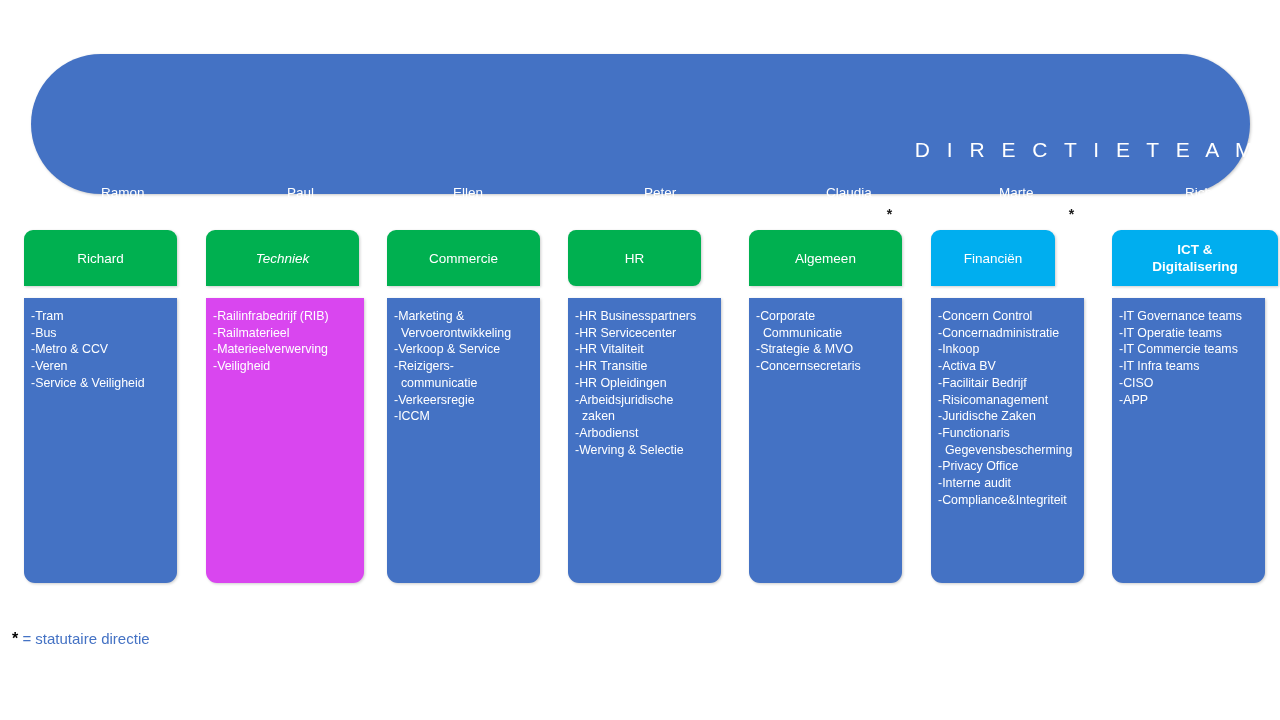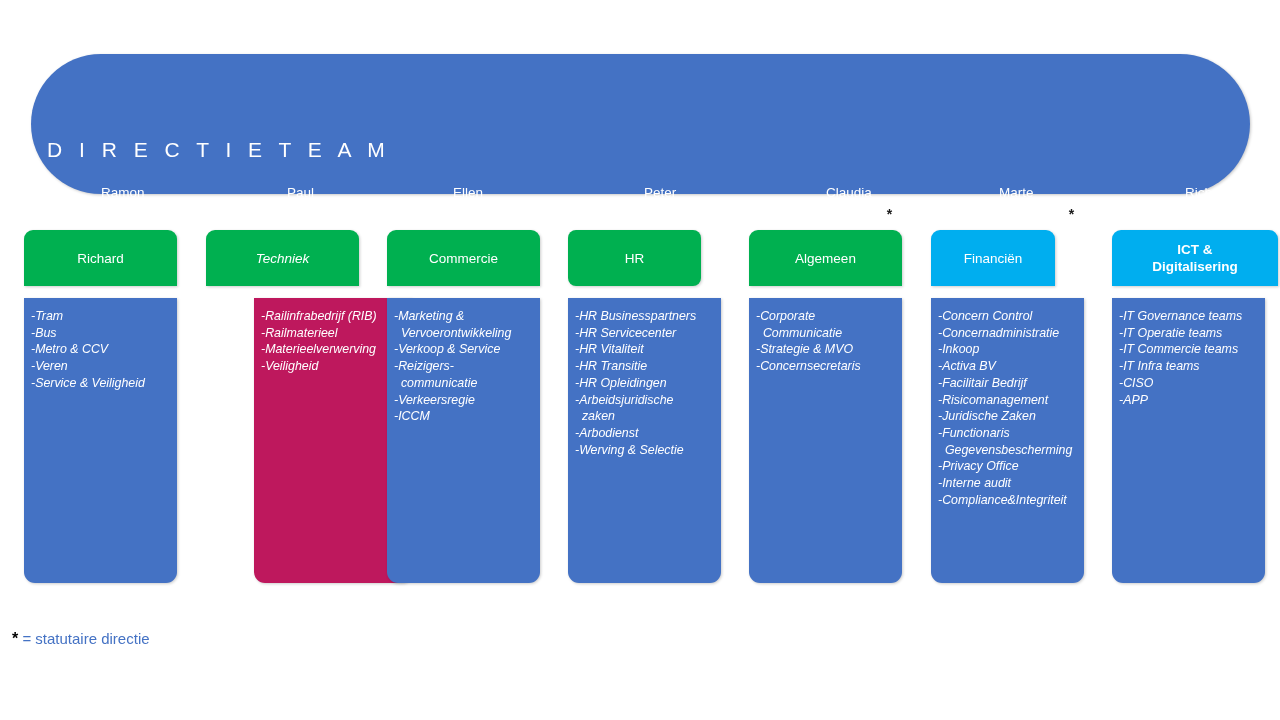--- a/index.html
+++ b/index.html
@@ -22,23 +22,23 @@
     top: 54px;
     width: 1219px;
     height: 140px;
     background: #4472C4;
     border-radius: 70px;
     box-shadow: 1px 1px 3px rgba(0,0,0,0.22);
   }
   #banner-title {
     position: absolute;
     top: 84px;
-    left: 16px;
+    left: 8px;
     width: 100%;
-    text-align: left;
+    text-align: right;
     color: #ffffff;
     font-size: 21px;
     letter-spacing: 5.5px;
     font-weight: 400;
     white-space: nowrap;
   }
   #banner-members {
     position: absolute;
     top: 129px;
     left: 0;
@@ -88,21 +88,20 @@
     background: #4472C4;
     border-radius: 0 0 11px 11px;
     box-shadow: 1px 1px 3px rgba(0,0,0,0.20);
     box-sizing: border-box;
     padding: 10px 7px 8px 7px;
   }
   .col-list {
     margin: 0;
     padding: 0;
     list-style: none;
-    font-style: italic;
   }
   .col-list li {
     color: #ffffff;
     font-size: 12.4px;
     line-height: 16.7px;
     white-space: pre-wrap;
   }
 
   
   #footnote {
@@ -168,21 +167,21 @@
           <li>-Metro &amp; CCV</li>
           <li>-Veren</li>
           <li>-Service &amp; Veiligheid</li>
         </ul>
       </div>
     </div>
     <div class="column" style="left: 206px; width: 153px;">
       <div class="col-header" style="width: 153px; background: rgb(0, 176, 80);">
         <span style="white-space: pre-line; font-style: italic;">Techniek</span>
       </div>
-      <div class="col-body" style="width: 158px; height: 285px; background: #be185d; margin-left: 48px;">
+      <div class="col-body" style="width: 158px; height: 285px; background: #d946ef;">
         <ul class="col-list">
           <li>-Railinfrabedrijf (RIB)</li>
           <li>-Railmaterieel</li>
           <li>-Materieelverwerving</li>
           <li>-Veiligheid</li>
         </ul>
       </div>
     </div>
     <div class="column" style="left: 387px; width: 153px;">
       <div class="col-header" style="width: 153px; background: rgb(0, 176, 80);">

